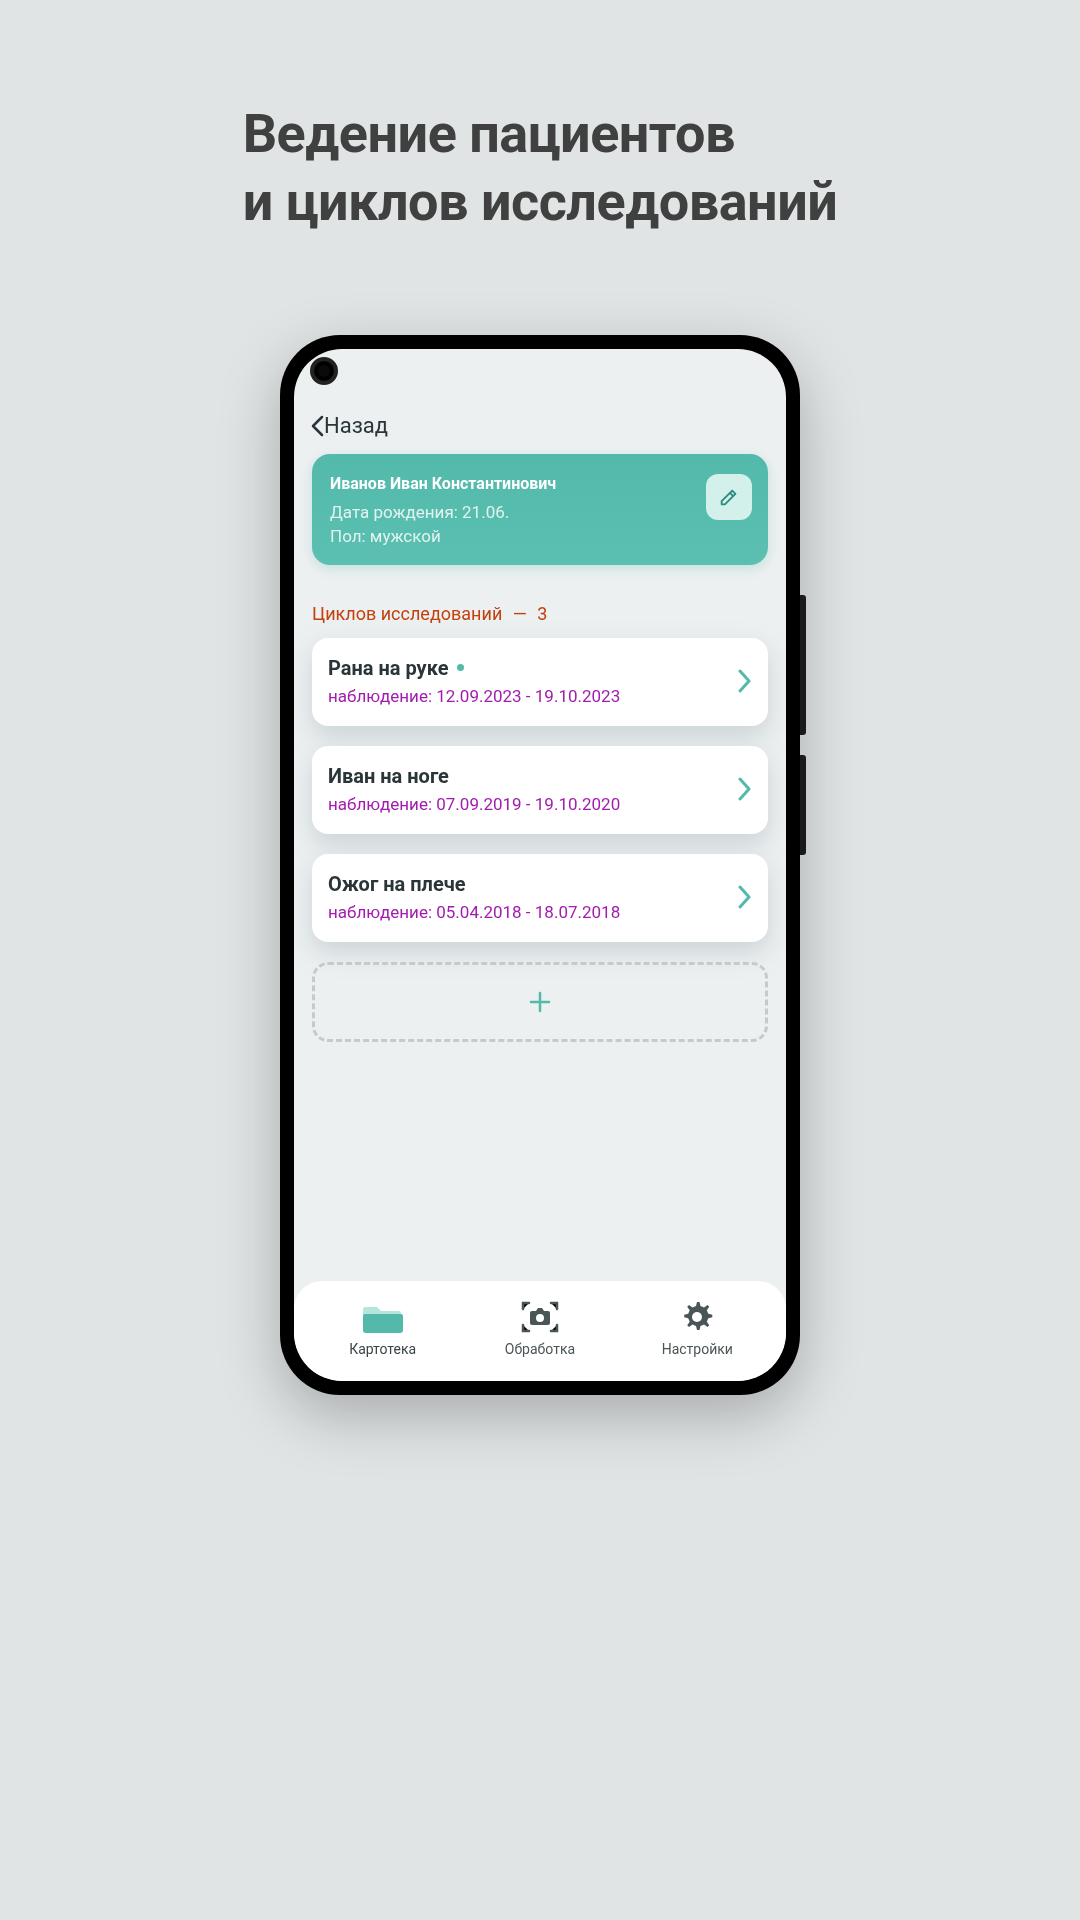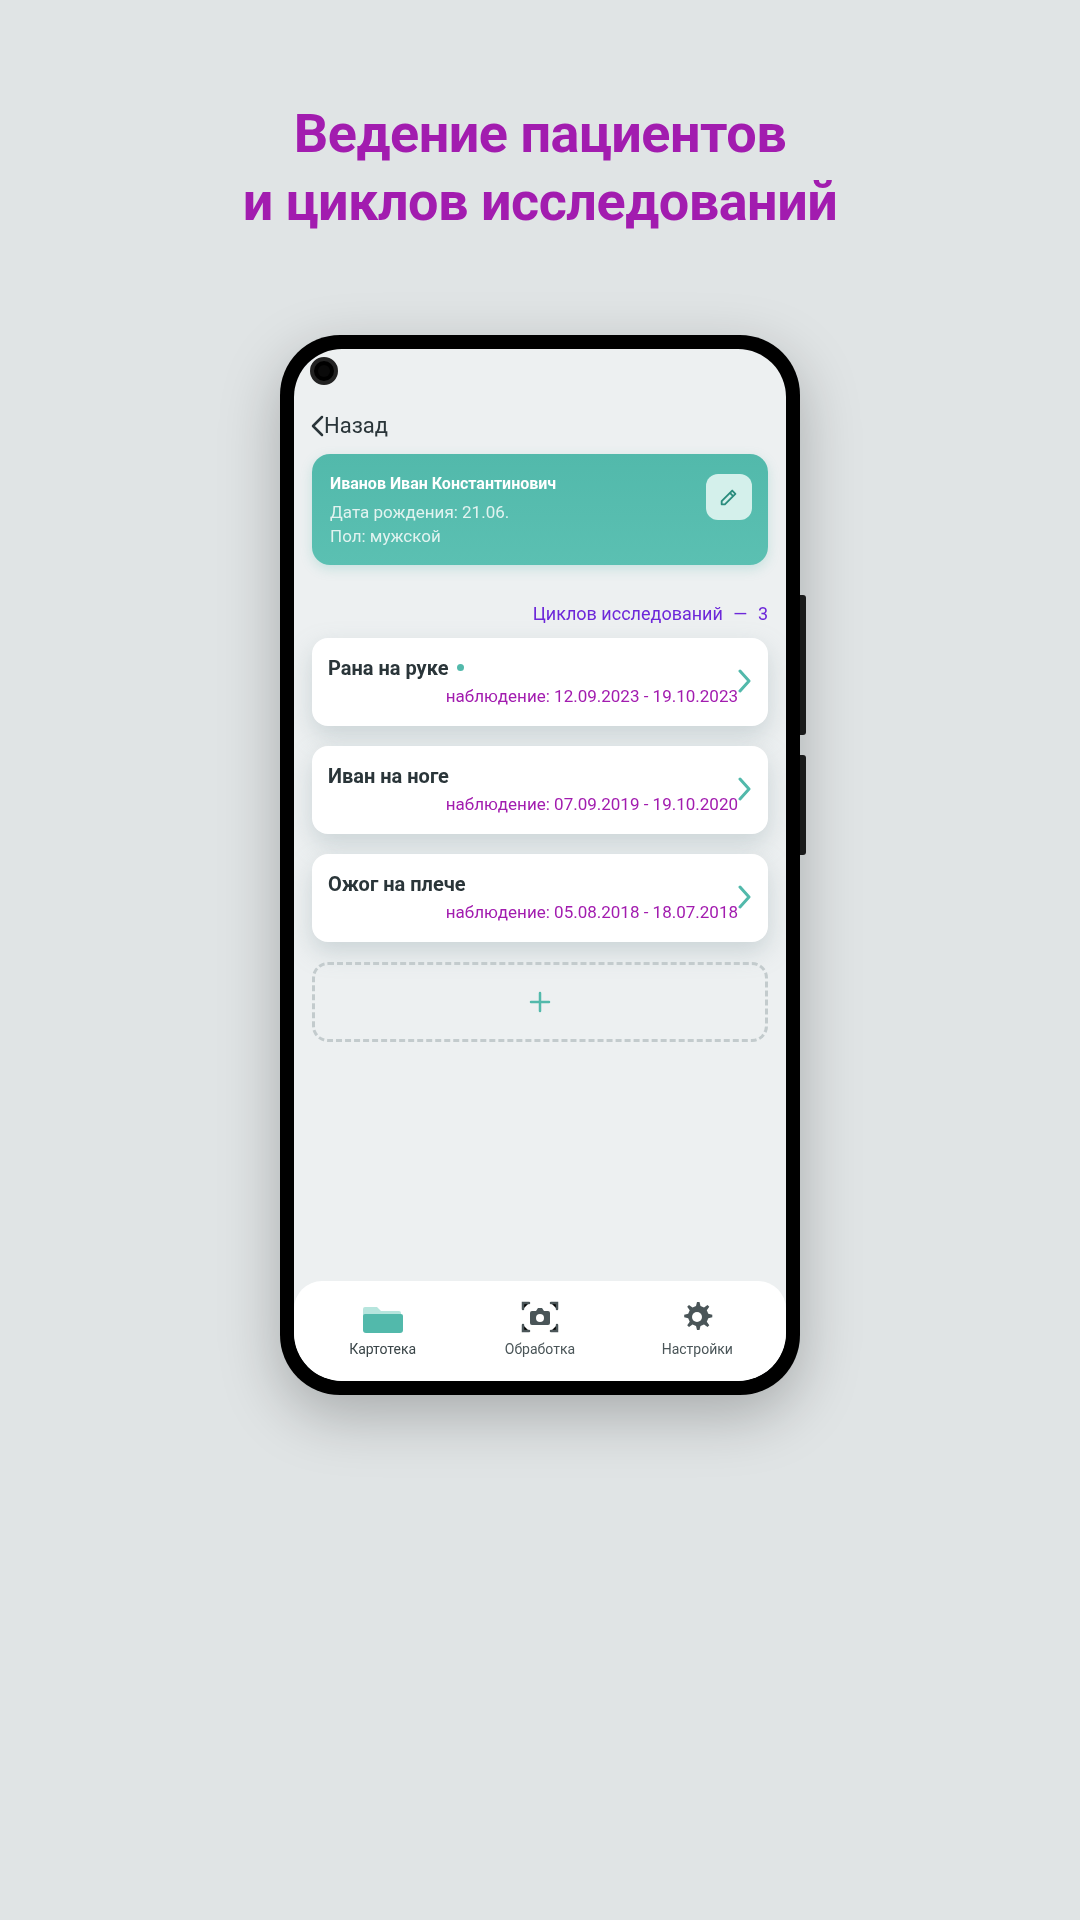--- a/index.html
+++ b/index.html
@@ -9,22 +9,22 @@
   width: 1080px;
   height: 1920px;
   font-family: -apple-system, BlinkMacSystemFont, 'Segoe UI', Roboto, sans-serif;
   display: flex;
   flex-direction: column;
   align-items: center;
   overflow: hidden;
 }
 
 .headline {
-  text-align: center;
-  color: #a21caf;
+  text-align: left;
+  color: #404040;
   font-size: 54px;
   font-weight: 700;
   line-height: 1.25;
   margin-top: 100px;
   letter-spacing: -0.5px;
 }
 
 .phone-frame {
   position: relative;
   margin-top: 100px;
@@ -128,37 +128,36 @@
   background: #d4f0eb;
   border-radius: 12px;
   display: flex;
   align-items: center;
   justify-content: center;
 }
 
 .section-label {
   margin-top: 38px;
   margin-bottom: 14px;
-  color: #6d28d9;
+  color: #c2410c;
   font-size: 18px;
-  text-align: right;
 }
 .section-label .dash { margin: 0 6px; }
 
 .cycle-card {
   background: #fff;
   border-radius: 16px;
   padding: 18px 16px 20px;
   margin-bottom: 20px;
   box-shadow: 0 10px 25px rgba(140,160,165,0.35);
   display: flex;
   align-items: center;
   justify-content: space-between;
 }
-.cycle-text { flex: 1; text-align: right; }
+.cycle-text { flex: 1; }
 .cycle-title {
   font-weight: 700;
   font-size: 20px;
   color: #2a3539;
   display: flex;
   align-items: center;
   gap: 8px;
 }
 .active-dot {
   width: 7px;
@@ -275,21 +274,21 @@
               <svg width="14" height="26" viewBox="0 0 14 26">
                 <path d="M2 3 L11 13 L2 23" stroke="#52b9ab" stroke-width="3" stroke-linecap="round" stroke-linejoin="round" fill="none"></path>
               </svg>
             </span>
           </div>
           <div class="cycle-card">
             <div class="cycle-text">
               <div class="cycle-title">
                 <span>Ожог на плече</span>
               </div>
-              <div class="cycle-sub">наблюдение: 05.08.2018 - 18.07.2018</div>
+              <div class="cycle-sub">наблюдение: 05.04.2018 - 18.07.2018</div>
             </div>
             <span>
               <svg width="14" height="26" viewBox="0 0 14 26">
                 <path d="M2 3 L11 13 L2 23" stroke="#52b9ab" stroke-width="3" stroke-linecap="round" stroke-linejoin="round" fill="none"></path>
               </svg>
             </span>
           </div>
         </div>
 
       <div class="add-card">

